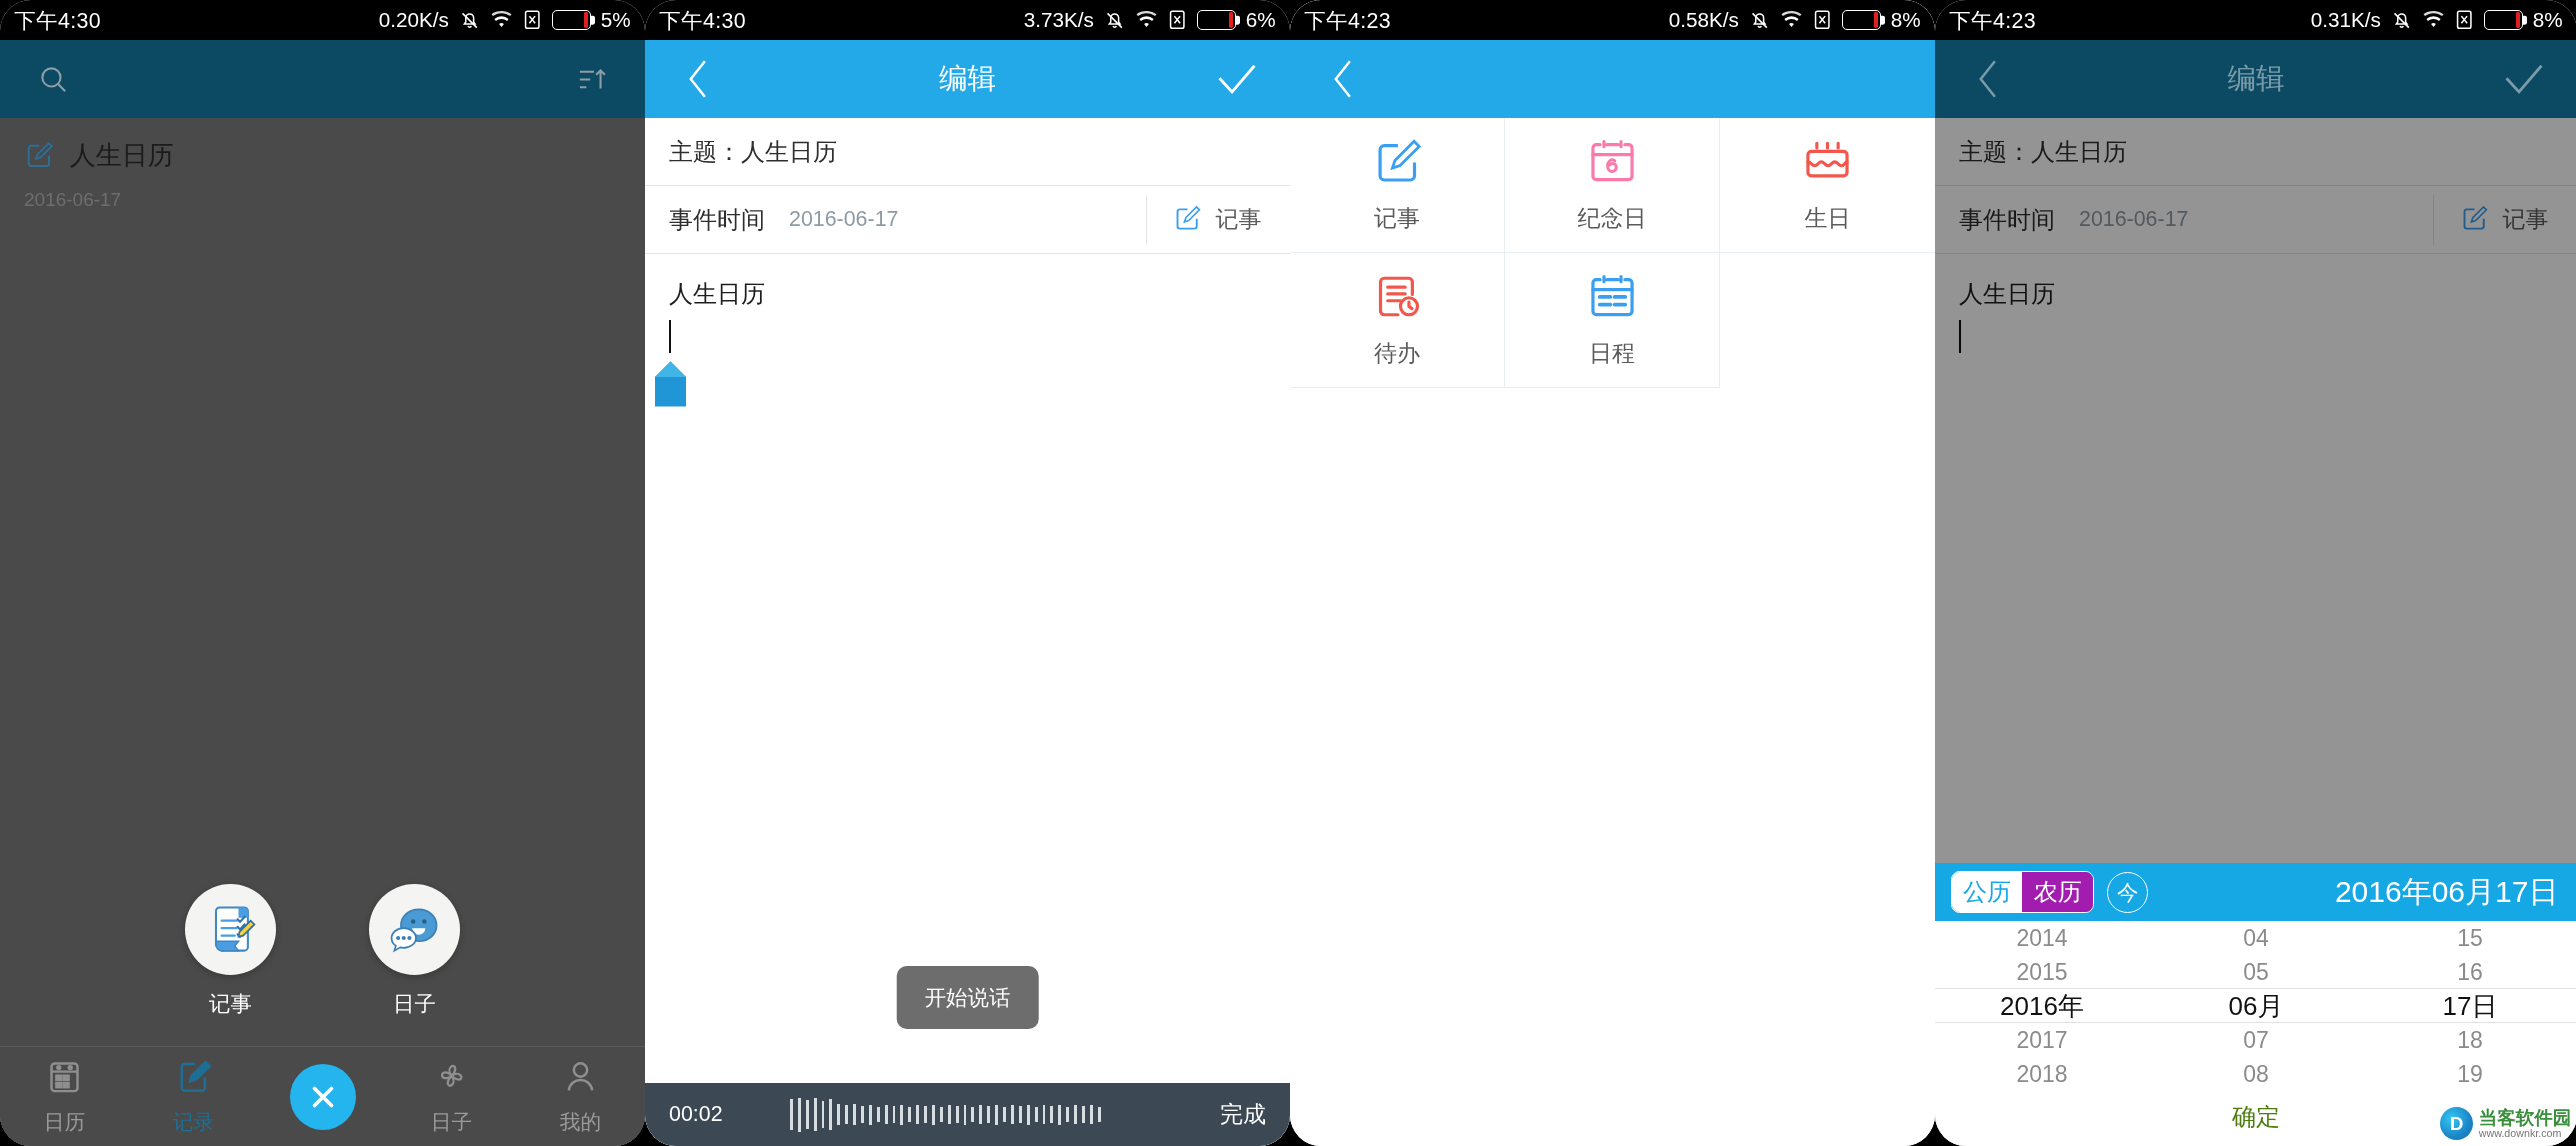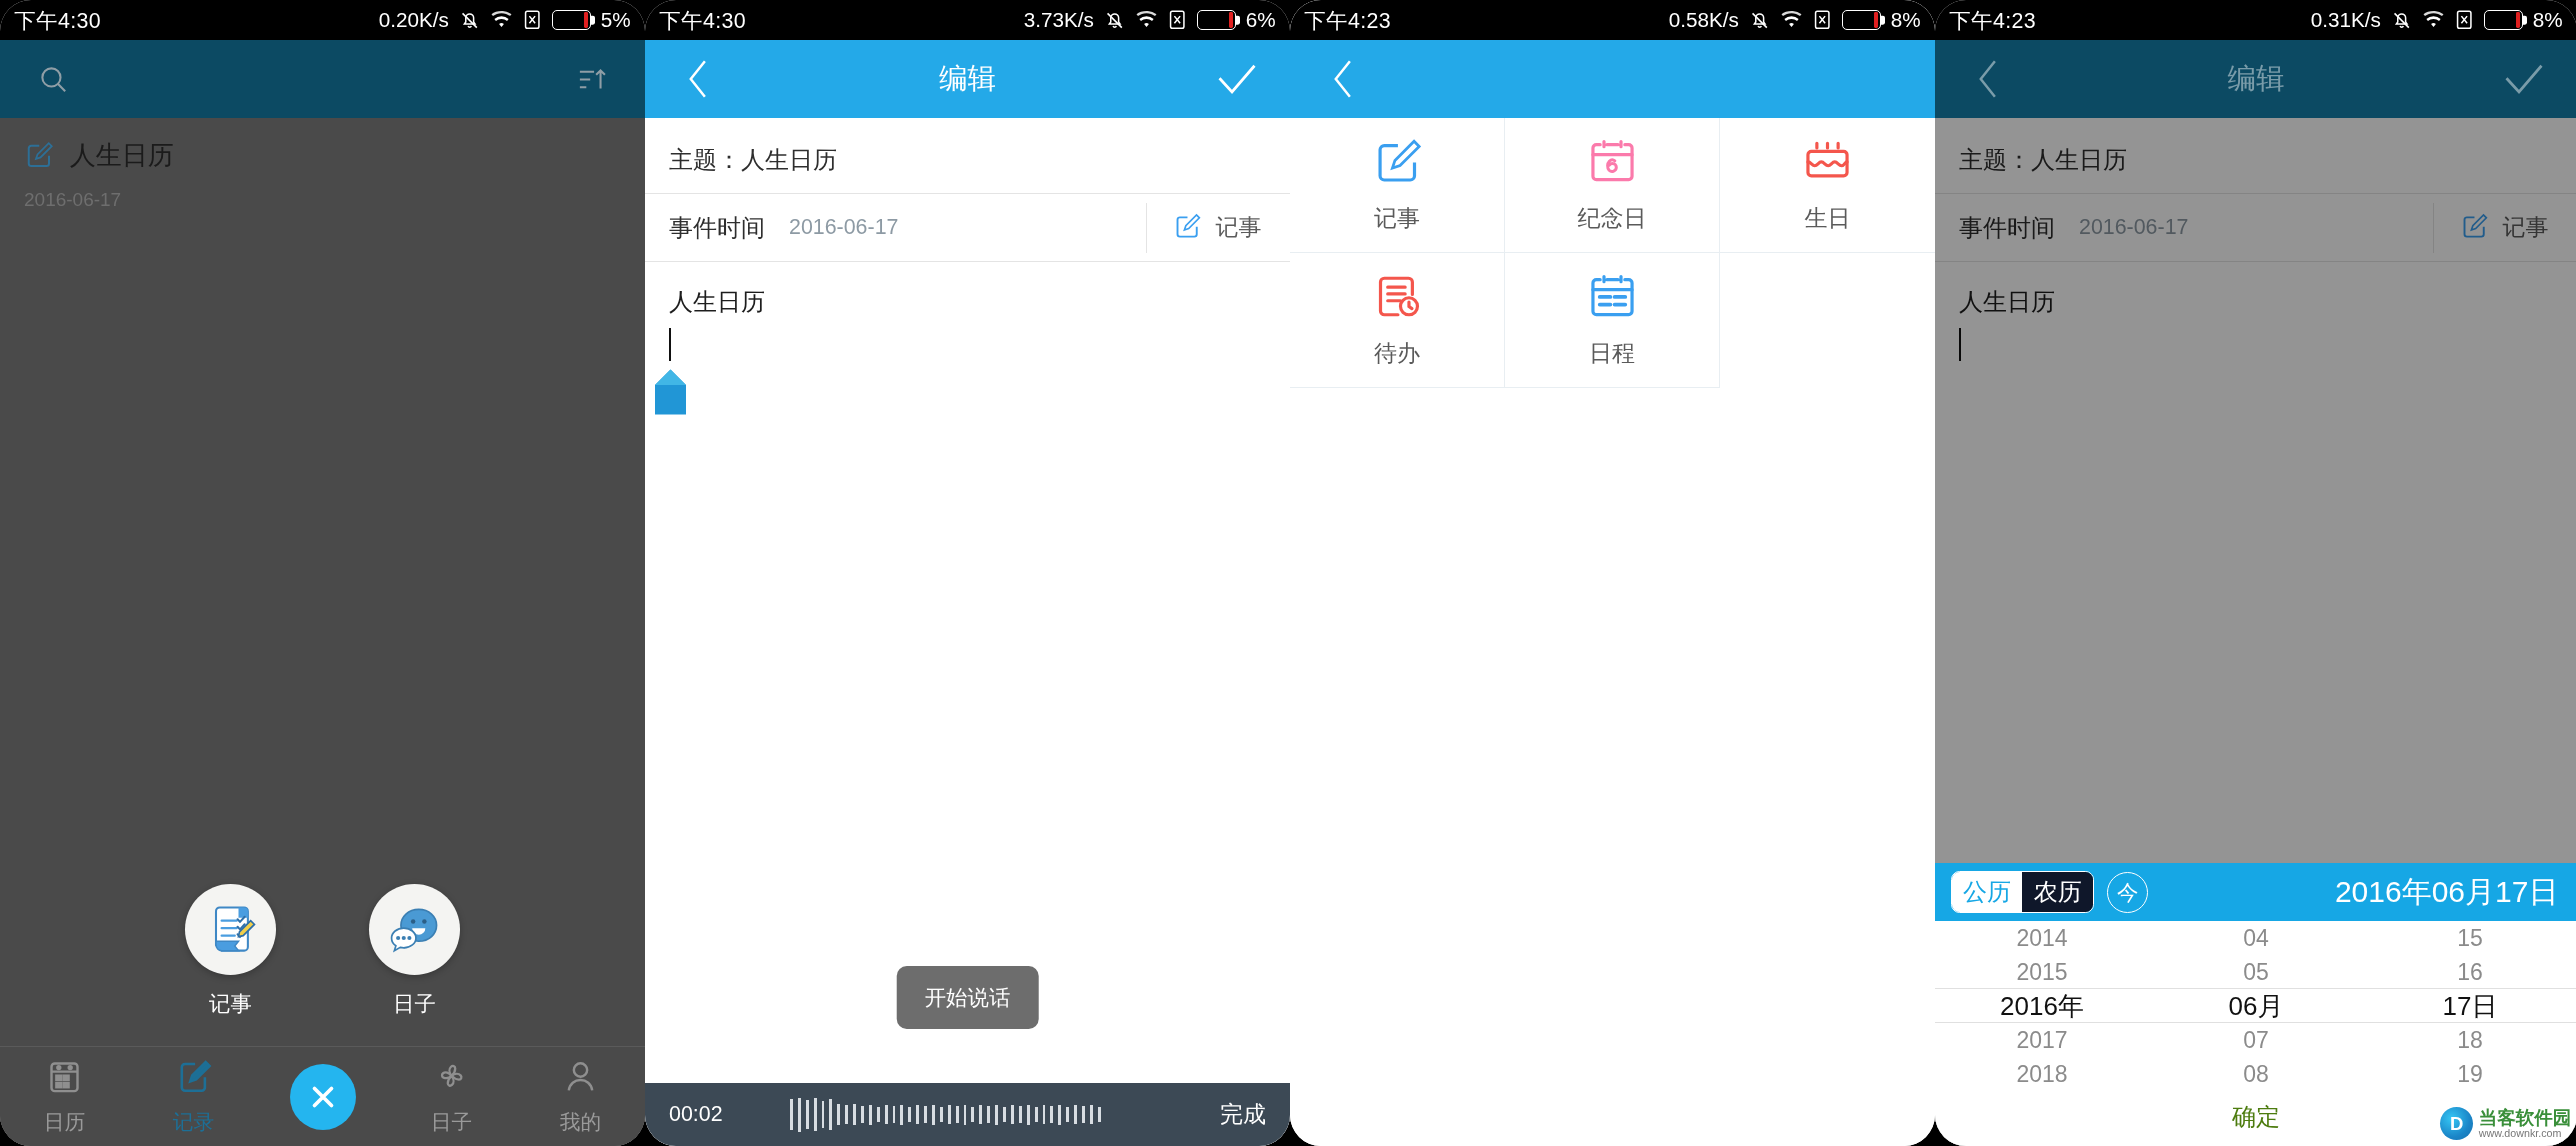--- a/index.html
+++ b/index.html
@@ -54,21 +54,21 @@
     border-top:0.7px solid #5a5a5a; display:flex; align-items:center; }
   .tab { flex:1; display:flex; flex-direction:column; align-items:center; gap:7.1px; color:#9a9a9a; font-size:20.7px; }
   .tab.active { color:#1d6f96; }
   .tab-center { flex:1; display:flex; align-items:center; justify-content:center; }
   .tab-fab { width:66px; height:66px; border-radius:50%; background:#24b5ef;
     display:flex; align-items:center; justify-content:center; }
 
   
   .form { position:absolute; top:118px; left:0; right:0; bottom:0; background:#fff; }
   .f-row { border-bottom:0.7px solid #e4e4e4; display:flex; align-items:center; }
-  .f-subject { height:68px; padding:0 24px; font-size:24px; color:#2e2e2e;margin-top:8px; }
+  .f-subject { height:68px; padding:0 24px; font-size:24px; color:#2e2e2e; }
   .f-time { height:68px; }
   .f-time-label { padding:0 24px; font-size:24px; color:#2e2e2e; }
   .f-time-val { font-size:21.4px; color:#8d9aa4; }
   .f-cat { margin-left:auto; display:flex; align-items:center; gap:14.3px; padding:0 28.5px 0 26px;
     border-left:0.7px solid #e4e4e4; height:50px; }
   .f-cat-label { font-size:23px; color:#5c5c5c; }
   .f-body { padding:24px; font-size:24px; color:#1d1d1d; position:relative; }
   .caret { width:2.1px; height:33px; background:#111; margin-top:10px; }
   .pin { position:absolute; left:10px; top:107px; width:31px; height:46px; }
 
@@ -92,21 +92,21 @@
   .cell.empty { border-right:none; border-bottom:none; }
   .s3-pagebg { position:absolute; inset:0; background:#fff; }
 
   
   .dimoverlay { position:absolute; top:118px; left:0; right:0; bottom:0; background:rgba(0,0,0,.42); }
   .picker { position:absolute; left:0; right:0; bottom:0; background:#fff; }
   .pk-head { height:58px; background:#16a7e5; display:flex; align-items:center; padding:0 15.7px; color:#fff; }
   .seg { display:flex; border:1.4px solid #fff; border-radius:8.6px; overflow:hidden; }
   .seg span { font-size:24px; padding:4.3px 11.4px; }
   .seg .on { background:#fff; color:#16a7e5; }
-  .seg .off { background:#0f172a; color:#fff; }
+  .seg .off { background:#a21caf; color:#fff; }
   .today { width:41px; height:41px; border:1.4px solid #fff; border-radius:50%; margin-left:13px;
     display:flex; align-items:center; justify-content:center; font-size:21.4px; }
   .pk-date { margin-left:auto; font-size:30px; padding-right:2.9px; }
   .pk-cols { display:flex; position:relative; }
   .pk-col { flex:1; }
   .pk-cell { height:34px; display:flex; align-items:center; justify-content:center;
     font-size:23px; color:#8b8b8b; }
   .pk-cell.sel { color:#111; font-size:26px; }
   .pk-rowline { position:absolute; left:0; right:0; height:0.7px; background:#e0e0e0; }
   .pk-confirm { text-align:center; font-size:24px; color:#4d7c0f; padding:10px 0 13px; }

